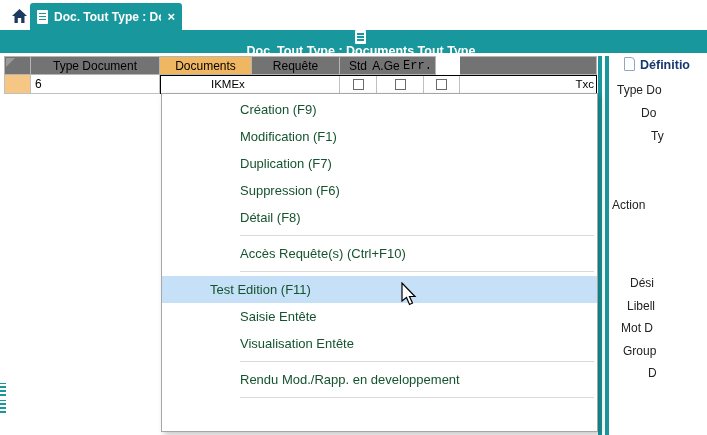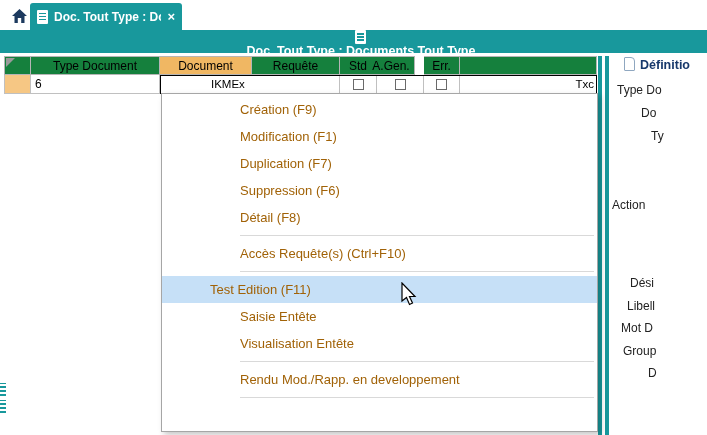--- a/index.html
+++ b/index.html
@@ -22,38 +22,38 @@
   .doc-icon{width:11px;height:14px;background:#fff;border-radius:1px;position:relative;flex:0 0 auto;}
   .doc-icon:before{content:"";position:absolute;left:2px;top:3px;right:2px;height:1.5px;background:#18989c;box-shadow:0 3px 0 #18989c,0 6px 0 #18989c;}
   
   .titlestrip{
     position:absolute;left:0;top:30px;width:707px;height:23px;background:#18989c;
     display:flex;align-items:center;color:#fff;flex-direction:column;
   }
   .titlestrip .doc-icon{margin-left:14px;}
   .strip-title{font-size:12.5px;font-weight:bold;margin-left:15px;white-space:nowrap;}
   
-  .th{position:absolute;top:56px;height:19px;background:#15803d;border:1px solid #b5b5b5;border-left:none;
+  .th{position:absolute;top:56px;height:19px;background:#737373;border:1px solid #b5b5b5;border-left:none;
       box-sizing:border-box;font-size:12px;display:flex;align-items:center;justify-content:center;color:#000;}
   .th.first{border-left:1px solid #b5b5b5;}
   .th.sel{background:#f0b763;}
   .td{position:absolute;top:75px;height:19px;background:#fff;border-right:1px solid #c0c0c0;border-bottom:1px solid #c0c0c0;
       box-sizing:border-box;font-size:12px;display:flex;align-items:center;color:#000;}
   .td.first{border-left:1px solid #c0c0c0;background:#f6c784;}
   .corner-tri{position:absolute;left:1px;top:1px;width:0;height:0;border-top:9px solid #9a9a9a;border-right:9px solid transparent;}
   .cbx{width:11px;height:11px;border:1px solid #6a6a6a;background:#fff;box-sizing:border-box;margin:0 auto;}
   .row-outline{position:absolute;left:160px;top:75px;width:437px;height:19px;border:1px solid #000;
       box-sizing:border-box;pointer-events:none;z-index:2;}
   
   .menu{
     position:absolute;left:161px;top:93px;width:437px;background:#fff;
     border:1px solid #a6a6a6;box-shadow:3px 3px 6px rgba(0,0,0,.22);
     z-index:5;padding:2px 0;box-sizing:border-box;
   }
-  .menu-item{height:27px;line-height:27px;padding-left:78px;font-size:13px;color:#a16207;white-space:nowrap;}
+  .menu-item{height:27px;line-height:27px;padding-left:78px;font-size:13px;color:#14532d;white-space:nowrap;}
   .menu-item.hl{background:#c6e0f7;padding-left:48px;}
   .menu-sep{height:1px;background:#d9d9d9;margin:4px 3px 4px 78px;}
   
   .vsplit{position:absolute;left:598px;top:56px;width:11px;height:379px;
     background:linear-gradient(90deg,#18989c 0 4px,#ffffff 4px 7px,#18989c 7px 11px);}
   .panel-header{position:absolute;left:640px;top:58px;font-size:12.5px;font-weight:bold;color:#17386b;white-space:nowrap;}
   .panel-doc-icon{position:absolute;left:624px;top:57px;width:11px;height:14px;border:1px solid #8fa7c0;border-radius:1px 4px 1px 1px;background:#fff;box-sizing:border-box;}
   .plabel{position:absolute;font-size:12px;color:#222;white-space:nowrap;}
   
   .grip{position:absolute;left:0;width:6px;height:13px;
@@ -78,25 +78,25 @@
 
 <div class="titlestrip">
   <span class="doc-icon"></span>
   <span class="strip-title">Doc. Tout Type : Documents Tout Type</span>
 </div>
 
 <div class="th first" style="left:4px;width:27px;">
   <span class="corner-tri"></span>
 </div>
 <div class="th" style="left:31px;width:129px;">Type Document</div>
-<div class="th sel" style="left:160px;width:92px;">Document</div>
+<div class="th sel" style="left:160px;width:92px;">Documents</div>
 <div class="th" style="left:252px;width:88px;">Requête</div>
 <div class="th" style="left:340px;width:37px;">Std</div>
 <div class="th" style="left:368px;width:47px;">A.Gen.</div>
-<div class="th" style="left:424px;width:36px;">Err.</div>
+<div class="th" style="left:400px;width:36px;font-family:Liberation Mono, monospace;">Err.</div>
 <div class="th" style="left:460px;width:137px;"></div>
 
 <div class="td first" style="left:4px;width:27px;"></div>
 <div class="td" style="left:31px;width:129px;padding-left:4px;">6</div>
 <div class="td" style="left:160px;width:92px;padding-left:3px;font-size:11.5px;margin-left:48px;">IKMEx</div>
 <div class="td" style="left:252px;width:88px;"></div>
 <div class="td" style="left:340px;width:37px;">
     <span class="cbx"></span>
   </div>
 <div class="td" style="left:377px;width:47px;">

